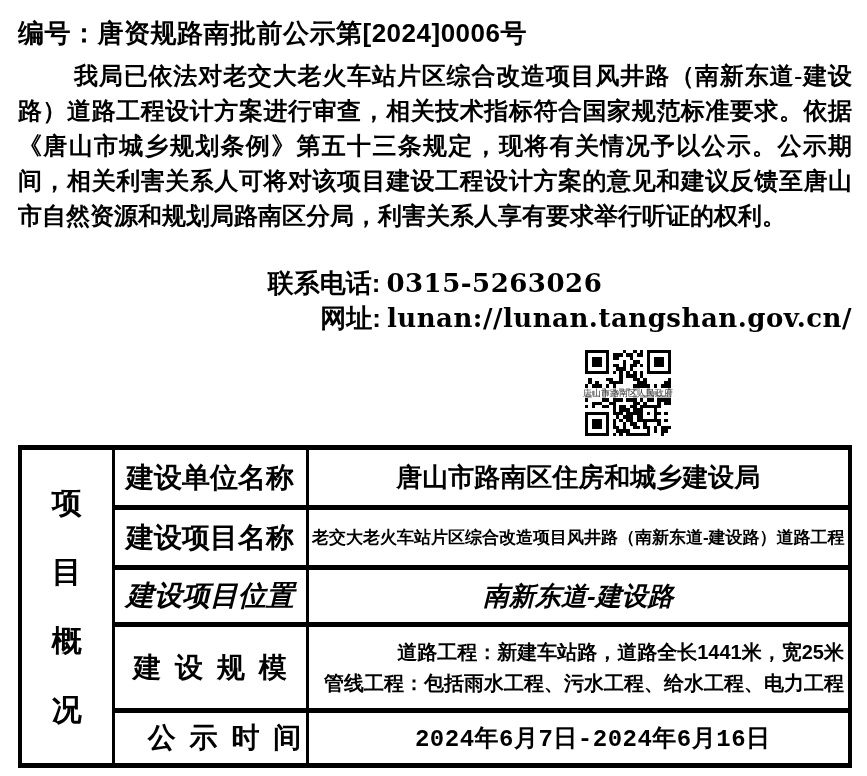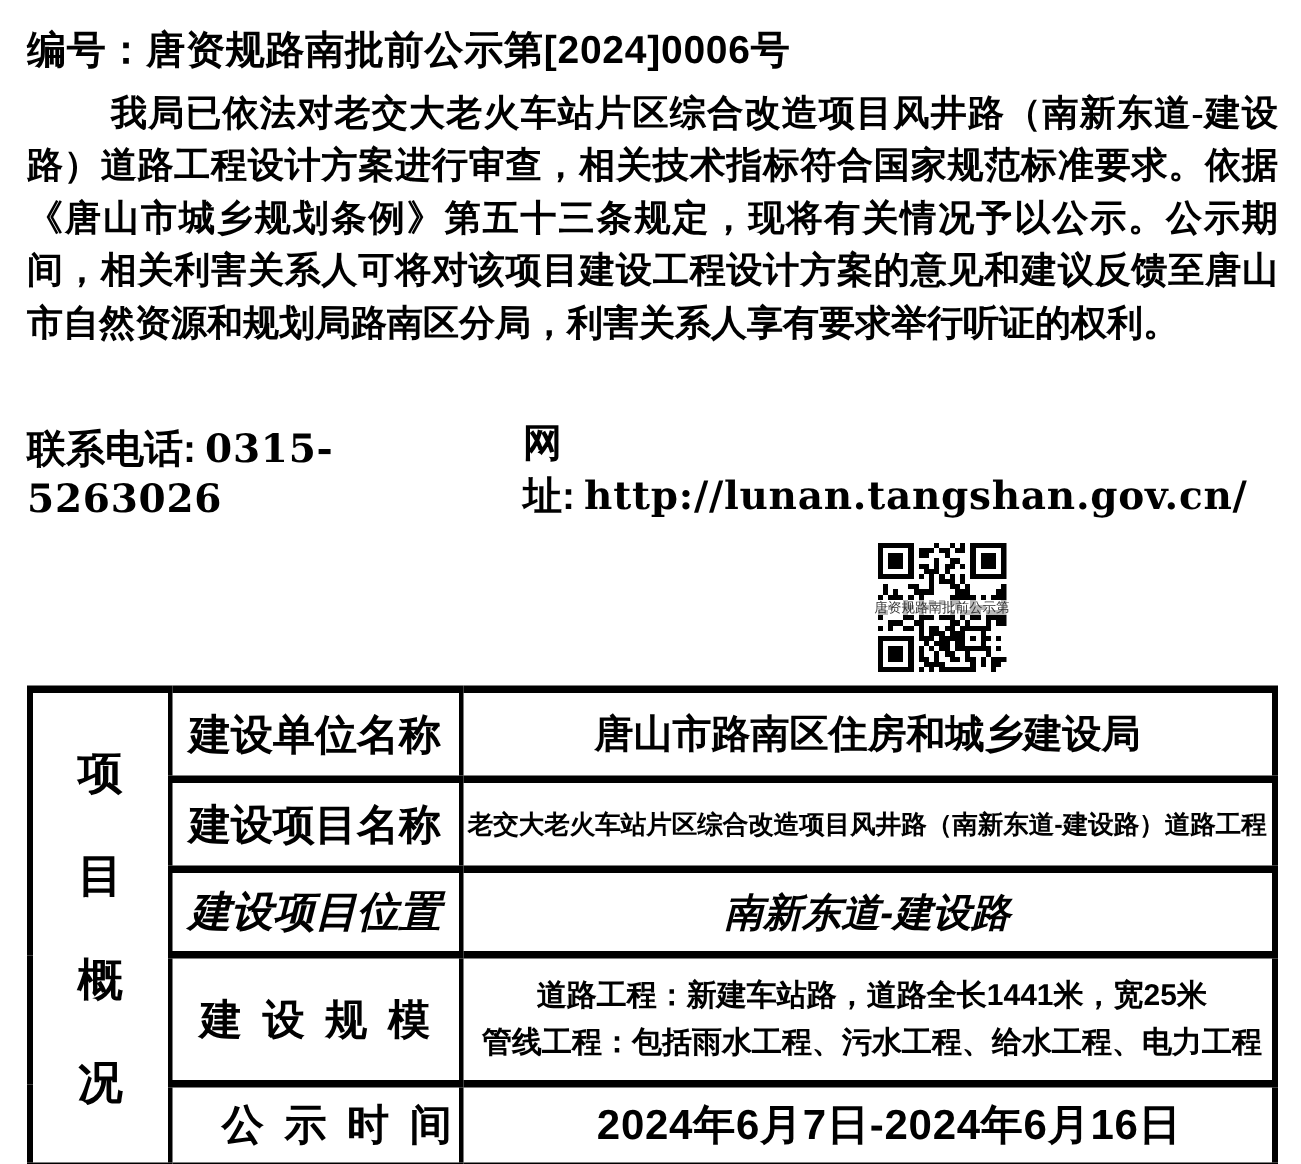--- a/index.html
+++ b/index.html
@@ -21,23 +21,23 @@
   .body-paragraph {
     margin-top: 8px;
     font-size: 24px; line-height: 35px;
     font-weight: 700;
     text-align: justify;
     text-indent: 56px;
     font-family: "Liberation Serif", serif;
   }
 
   .contact-row {
-    margin-top: 44px;
-    display: flex; align-items: flex-end;
-    font-size: 26px; font-weight: 700;
+    margin-top: 32px;
+    display: flex; align-items: center;
+    font-size: 26px; font-weight: 700; flex-direction: column;
   }
   .contact-label { font-family: "Liberation Sans", sans-serif; }
   .phone-number, .site-url {
     font-family: "DejaVu Serif", serif;
     font-weight: 700;
     margin-left: 6px;
     letter-spacing: 0.5px;
   }
   .site-block { margin-left: auto; }
 
@@ -91,38 +91,38 @@
     margin-left: 44px;
   }
   tr.row-1 td { height: 60px; }
   tr.row-2 td { height: 60px; }
   tr.row-3 td { height: 57px; font-style: italic; }
   tr.row-4 td { height: 86px; }
   tr.row-5 td { height: 55px; padding-left: 29px; }
 
   td.value-project-name { font-size: 17px; padding: 0 2px; }
   td.value-scale { text-align: left; padding: 4px 4px 4px 10px; }
-  .scale-line { font-size: 20px; line-height: 31px; font-weight: 700; text-align: center; }
-  td.value-date { font-size: 28px; font-family: Liberation Sans, sans-serif; letter-spacing: 0.5px; }
+  .scale-line { font-size: 20px; line-height: 31px; font-weight: 700; text-align: right; }
+  td.value-date { font-size: 24px; font-family: Liberation Mono, monospace; letter-spacing: 0.5px; }
 </style>
 </head>
 <body>
 
 <div class="page">
 
   <div class="doc-number">编号：唐资规路南批前公示第[2024]0006号</div>
 
   <div class="body-paragraph">我局已依法对老交大老火车站片区综合改造项目风井路（南新东道-建设路）道路工程设计方案进行审查，相关技术指标符合国家规范标准要求。依据《唐山市城乡规划条例》第五十三条规定，现将有关情况予以公示。公示期间，相关利害关系人可将对该项目建设工程设计方案的意见和建议反馈至唐山市自然资源和规划局路南区分局，利害关系人享有要求举行听证的权利。</div>
 
   <div class="contact-row">
     <span class="phone-block">
       <span class="contact-label">联系电话:</span><span class="phone-number">0315-5263026</span>
     </span>
     <span class="site-block">
-      <span class="contact-label">网址:</span><span class="site-url">http://lunan.tangshan.gov.cn/</span>
+      <span class="contact-label">网址:</span><span class="site-url">lunan://lunan.tangshan.gov.cn/</span>
     </span>
   </div>
 
   <div class="qr-wrap">
     <svg id="qr-svg" viewBox="0 0 25 25" xmlns="http://www.w3.org/2000/svg">
         <rect x="0" y="0" width="25" height="25" fill="#fff"></rect>
         <rect x="11" y="0" width="1" height="1" fill="#000"></rect>
         <rect x="14" y="0" width="1" height="1" fill="#000"></rect>
         <rect x="16" y="0" width="1" height="1" fill="#000"></rect>
         <rect x="8" y="1" width="1" height="1" fill="#000"></rect>
@@ -328,21 +328,21 @@
         <rect x="0" y="0" width="7" height="7" fill="#000"></rect>
         <rect x="1" y="1" width="5" height="5" fill="#fff"></rect>
         <rect x="2" y="2" width="3" height="3" fill="#000"></rect>
         <rect x="18" y="0" width="7" height="7" fill="#000"></rect>
         <rect x="19" y="1" width="5" height="5" fill="#fff"></rect>
         <rect x="20" y="2" width="3" height="3" fill="#000"></rect>
         <rect x="0" y="18" width="7" height="7" fill="#000"></rect>
         <rect x="1" y="19" width="5" height="5" fill="#fff"></rect>
         <rect x="2" y="20" width="3" height="3" fill="#000"></rect>
       </svg>
-    <div class="qr-caption">唐资规路南批前公示第</div>
+    <div class="qr-caption">唐山市路南区人民政府</div>
   </div>
 
   <table class="notice-table">
     <tbody>
       <tr class="row-1">
         <td class="header-cell" rowspan="5">
           <div class="header-flex">
             <span>项</span>
             <span>目</span>
             <span>概</span>

